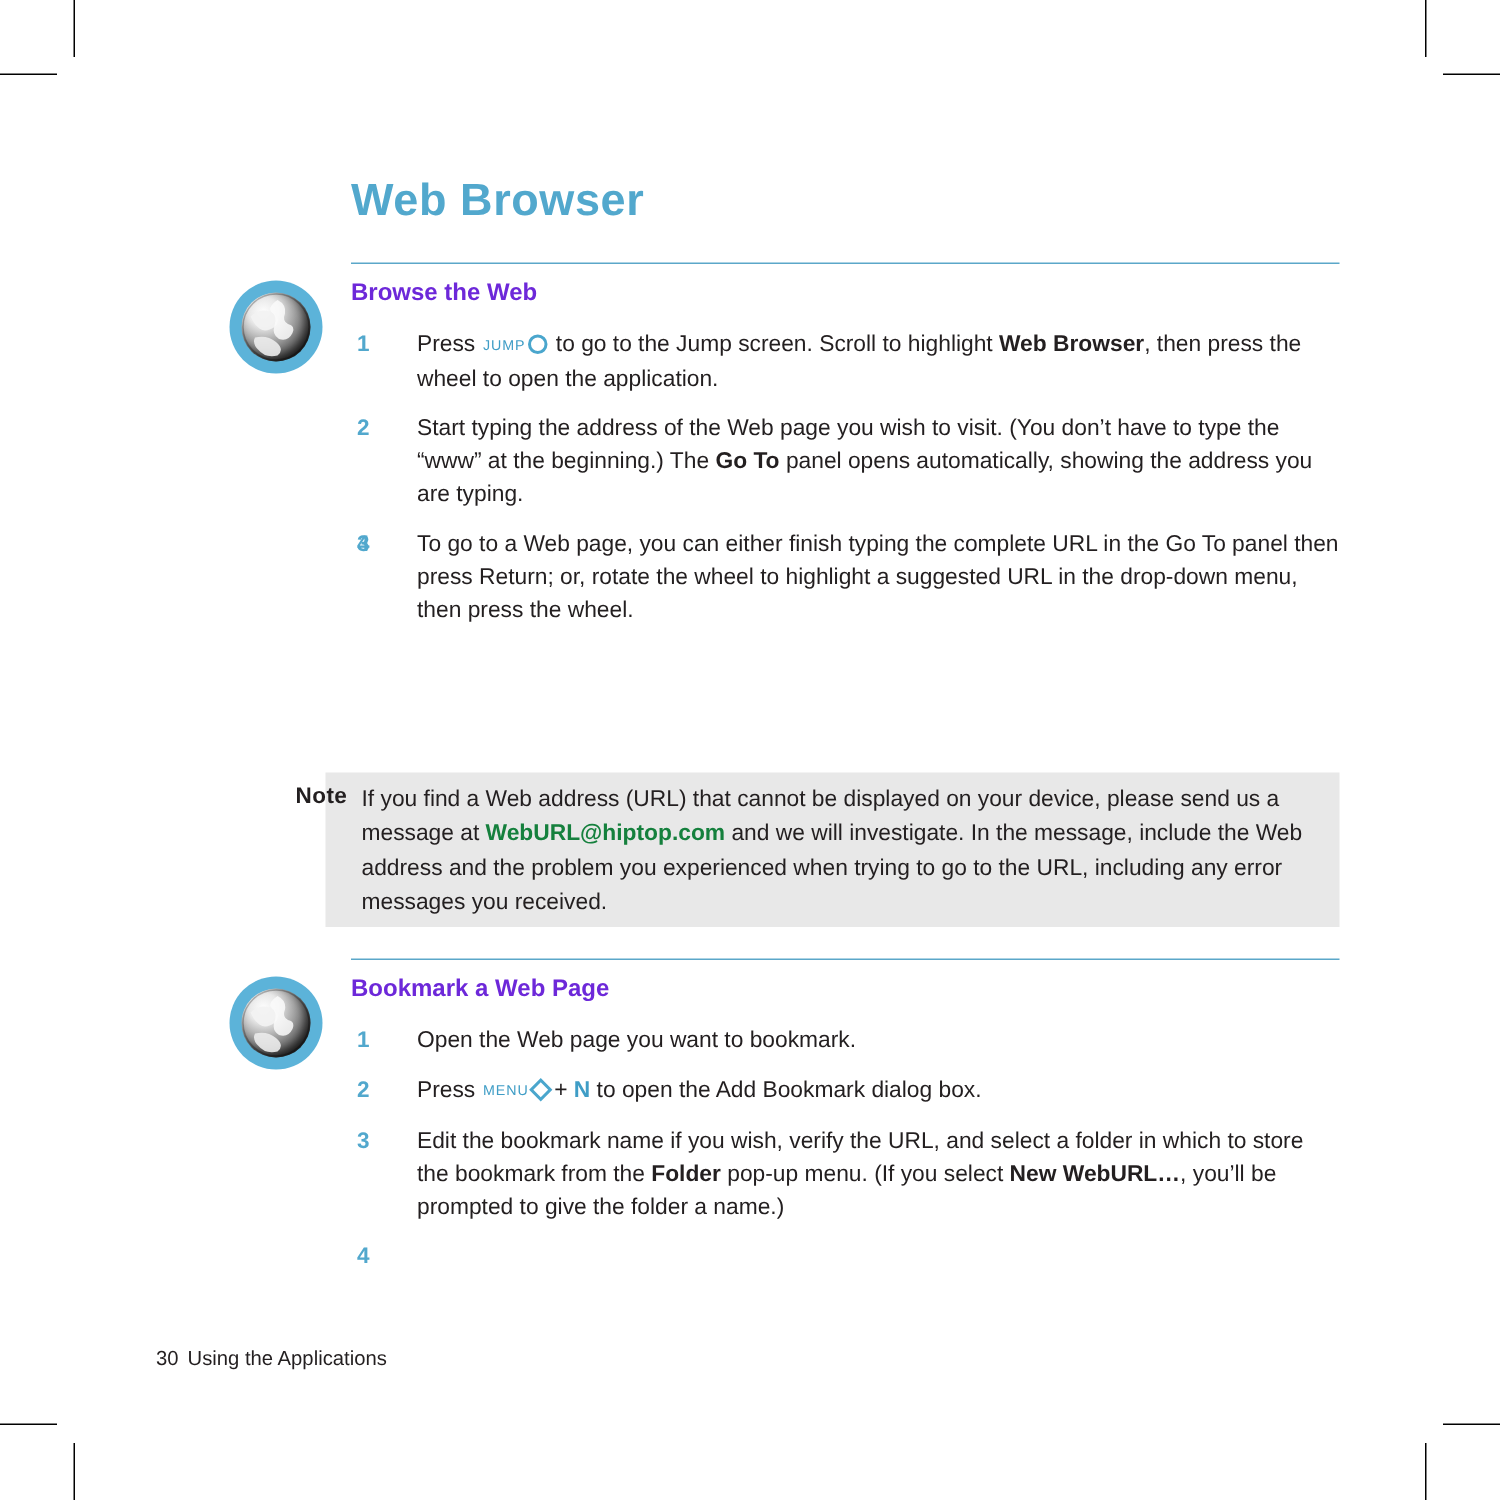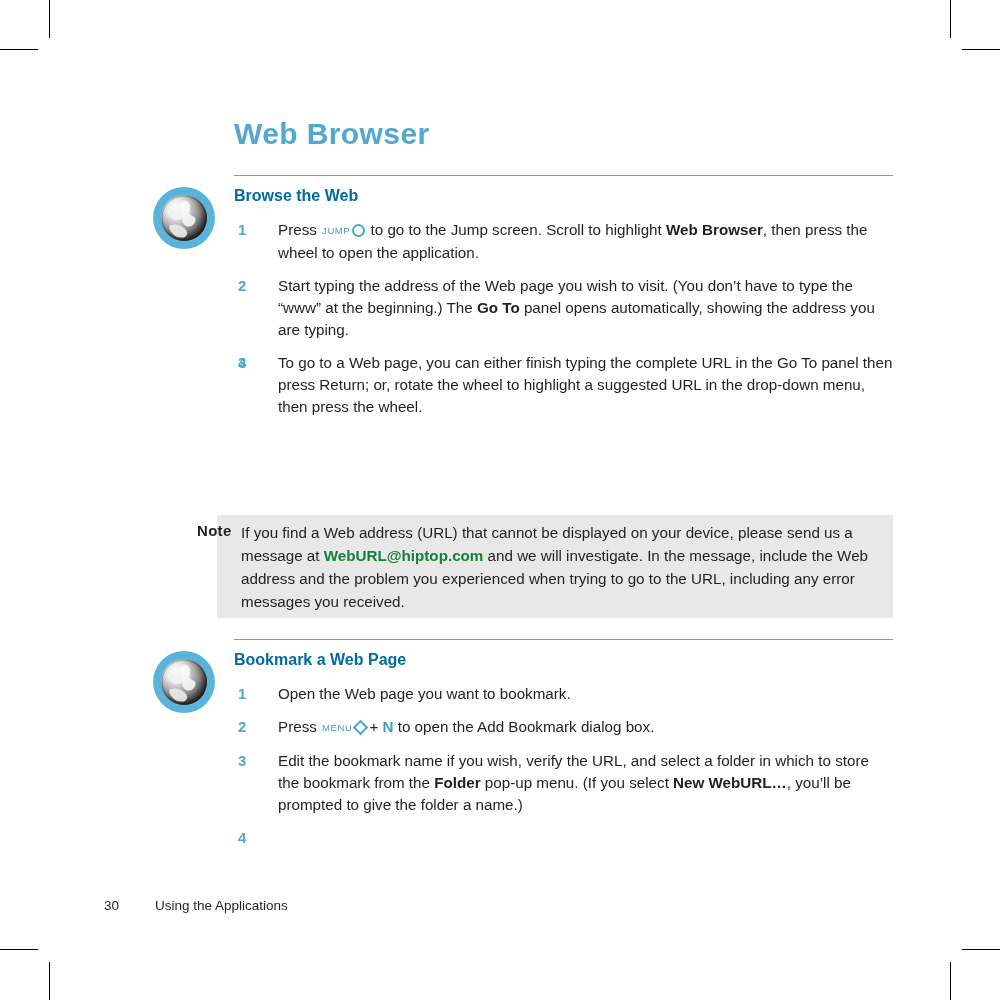--- a/index.html
+++ b/index.html
@@ -84,21 +84,21 @@
   }
   .globe-icon .sphere svg { display: block; }
   .icon-1 { left: 153px; top: 187px; }
   .icon-2 { left: 153px; top: 651px; }
 
   .section-head {
     position: absolute;
     left: 234px;
     font-size: 16px;
     font-weight: bold;
-    color: #0369a1;
+    color: #6d28d9;
   }
   .sh-1 { top: 187px; }
   .sh-2 { top: 651px; text-align: right; }
 
   
   .steps {
     position: absolute;
     left: 234px;
     width: 660px;
   }
@@ -206,21 +206,21 @@
   .email-link { color: #15803d; font-weight: bold; }
 
   
   .footer {
     position: absolute;
     left: 104px;
     top: 898px;
     font-size: 13.5px;
     color: #231f20;
   }
-  .footer .pg { margin-right: 36px; text-align: center; }
+  .footer .pg { margin-right: 6px; text-align: center; }
 </style>
 </head>
 <body>
 
 <div class="crop crop-v cm-tl-v"></div>
 <div class="crop crop-h cm-tl-h"></div>
 <div class="crop crop-v cm-tr-v"></div>
 <div class="crop crop-h cm-tr-h"></div>
 <div class="crop crop-v cm-bl-v"></div>
 <div class="crop crop-h cm-bl-h"></div>

